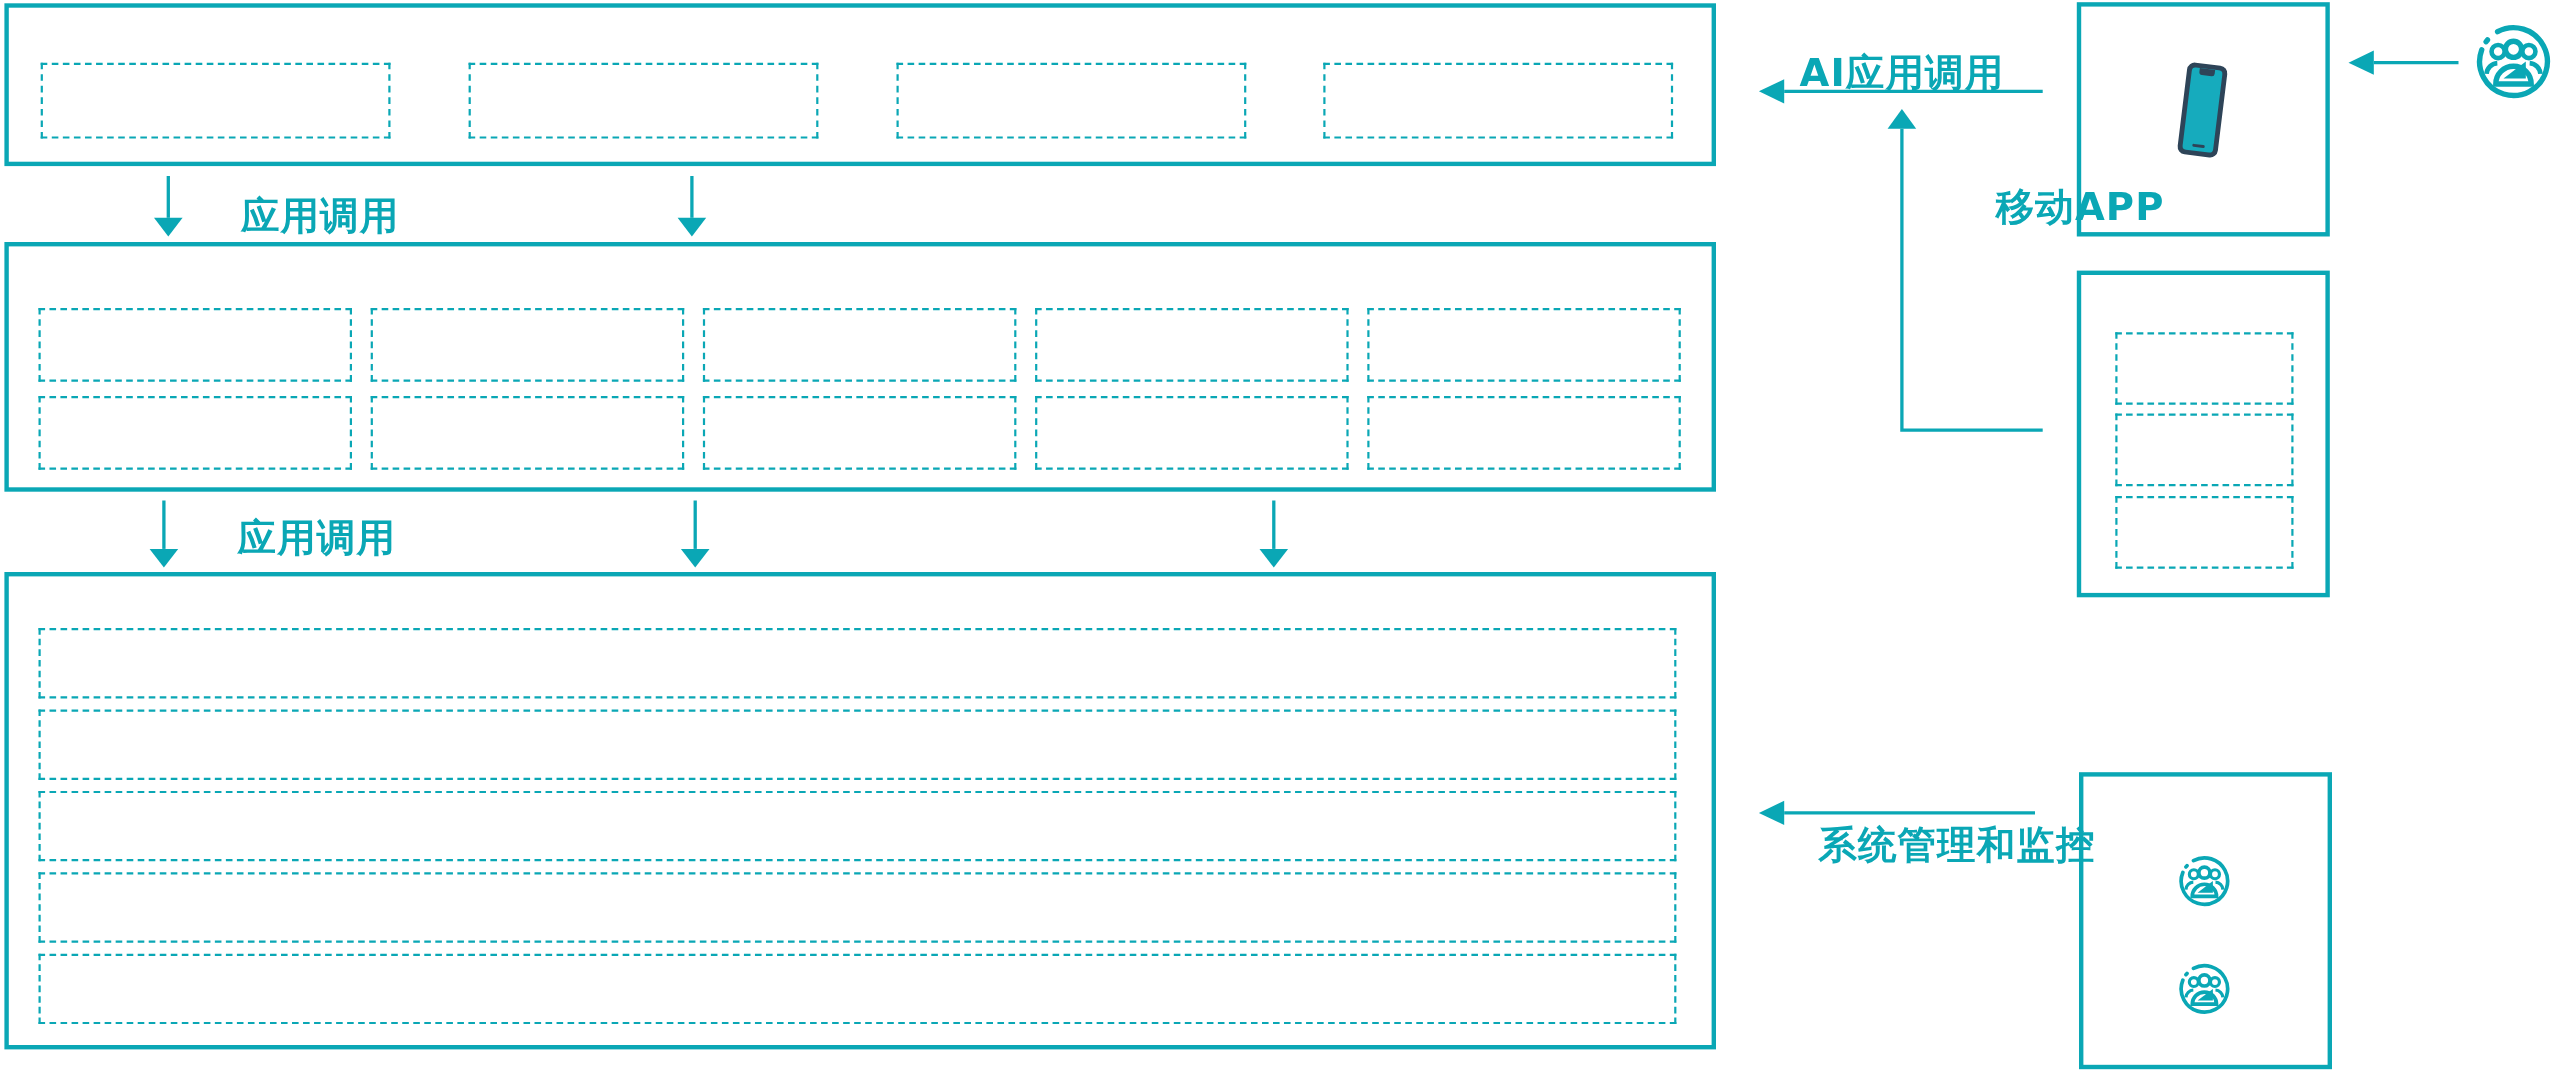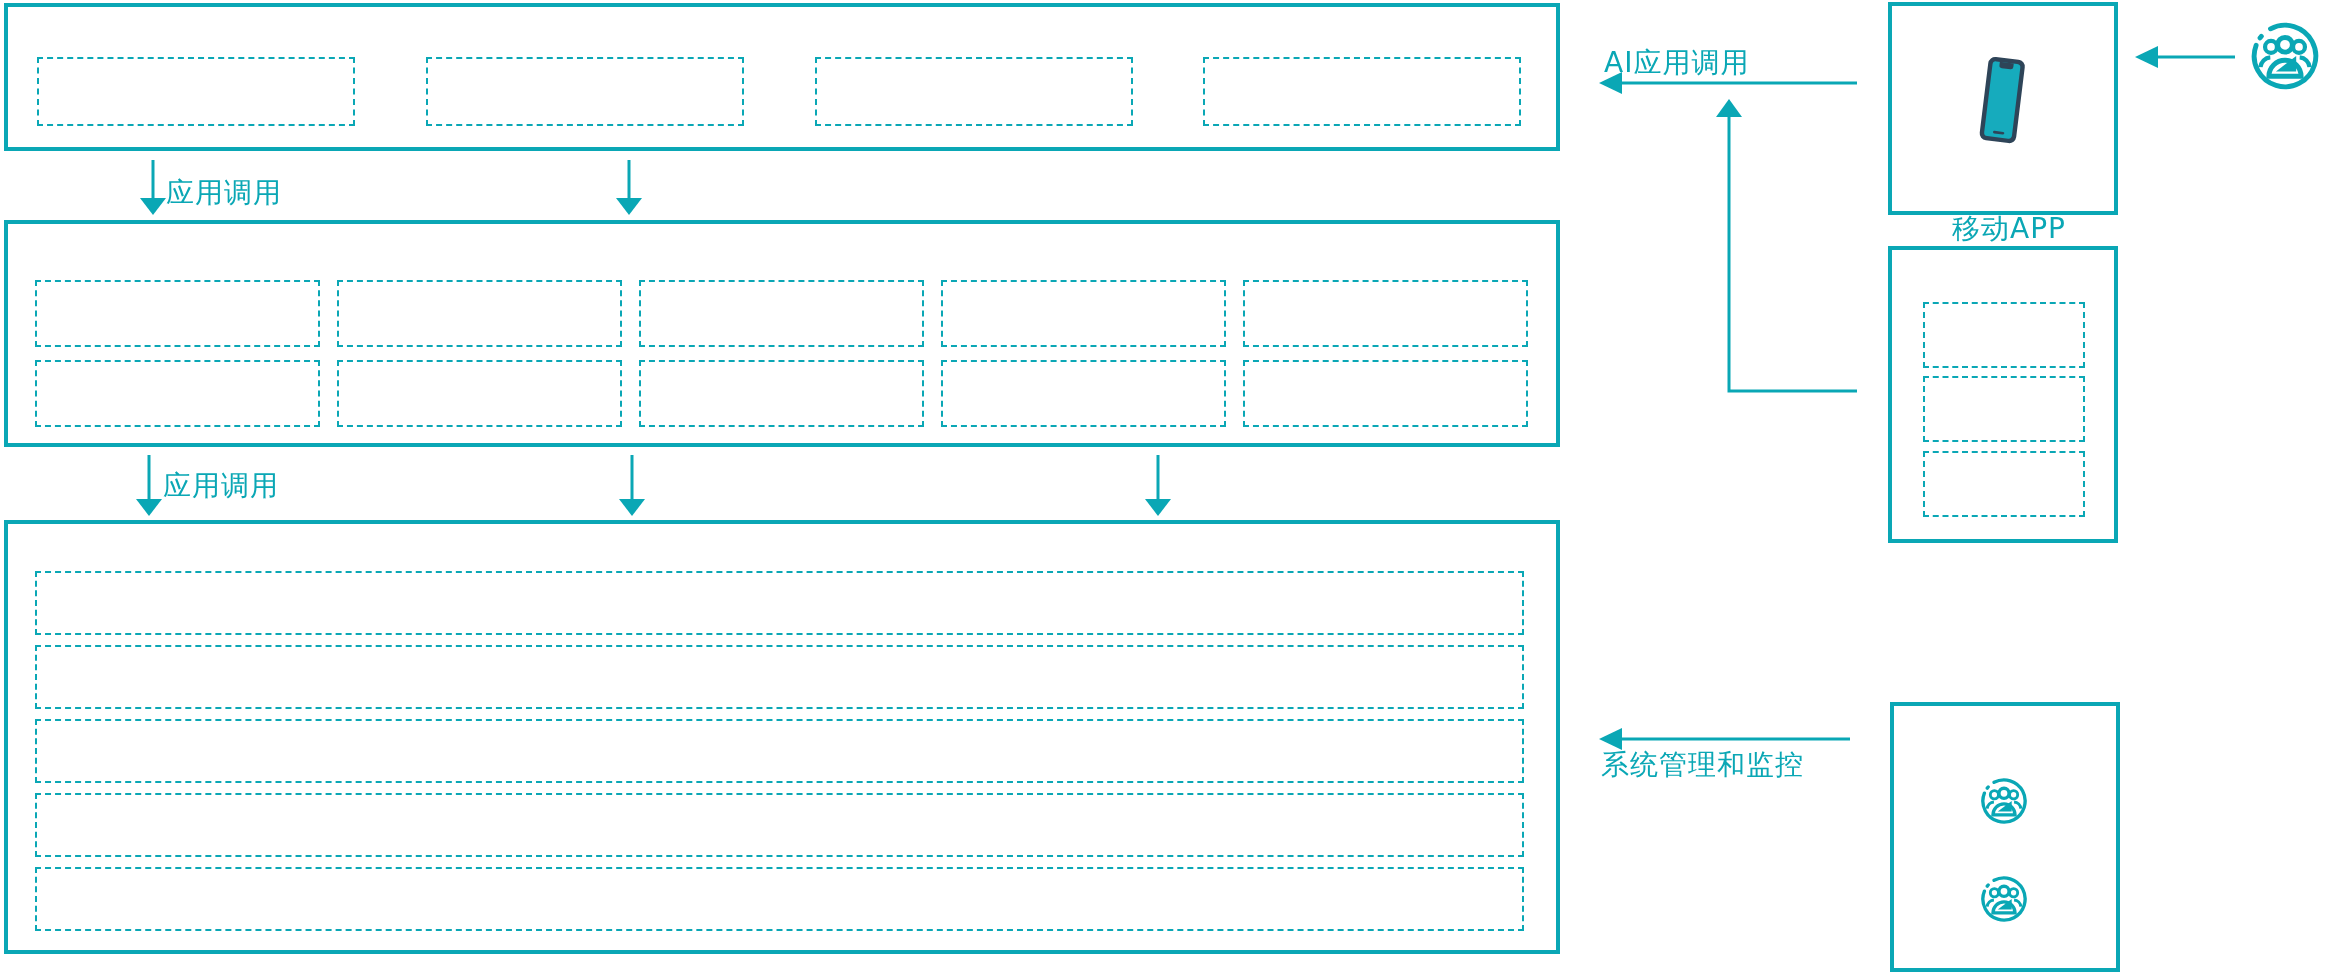--- a/index.html
+++ b/index.html
@@ -24,22 +24,23 @@
   }
   .placeholder{
     position:absolute;
     border:2px dashed var(--teal);
     box-sizing:border-box;
     background:transparent;
   }
   .lbl{
     position:absolute;
     color:var(--teal);
-    font-size:28px;
-    font-weight:400;
+    font-size:35px;
+    font-weight:700;
+    text-align:center;
     letter-spacing:1px;
     line-height:1.2;
     white-space:nowrap;
   }
   #overlay{position:absolute;left:0;top:0;pointer-events:none;}
   .arrow-line{stroke:var(--teal);stroke-width:3;fill:none;}
   .arrow-head{fill:var(--teal);stroke:none;}
   .ug-stroke{stroke:var(--teal);fill:none;}
   .ug-stroke-fill{stroke:var(--teal);fill:#fff;}
   .ug-fill{fill:var(--teal);stroke:none;}
@@ -147,16 +148,16 @@
 
     <use href="#smartphone" x="1975" y="52" width="56" height="98"></use>
     <use href="#user-group" x="2250" y="21" width="70" height="70"></use>
     <use href="#user-group" x="1980" y="777" width="48" height="48"></use>
     <use href="#user-group" x="1980" y="875" width="48" height="48"></use>
   </svg>
 
   <div class="lbl" style="left:166px;top:176px;width:250px;">应用调用</div>
   <div class="lbl" style="left:163px;top:469px;width:250px;">应用调用</div>
   <div class="lbl" style="left:1604px;top:46px;width:250px;">AI应用调用</div>
-  <div class="lbl" style="left:1601px;top:748px;width:250px;">系统管理和监控</div>
-  <div class="lbl" style="left:1952px;top:168px;width:250px;margin-top:44px;">移动APP</div>
+  <div class="lbl" style="left:1653px;top:748px;width:250px;">系统管理和监控</div>
+  <div class="lbl" style="left:1766px;top:168px;width:250px;">移动APP</div>
 
 </div>
 
 </body></html>

